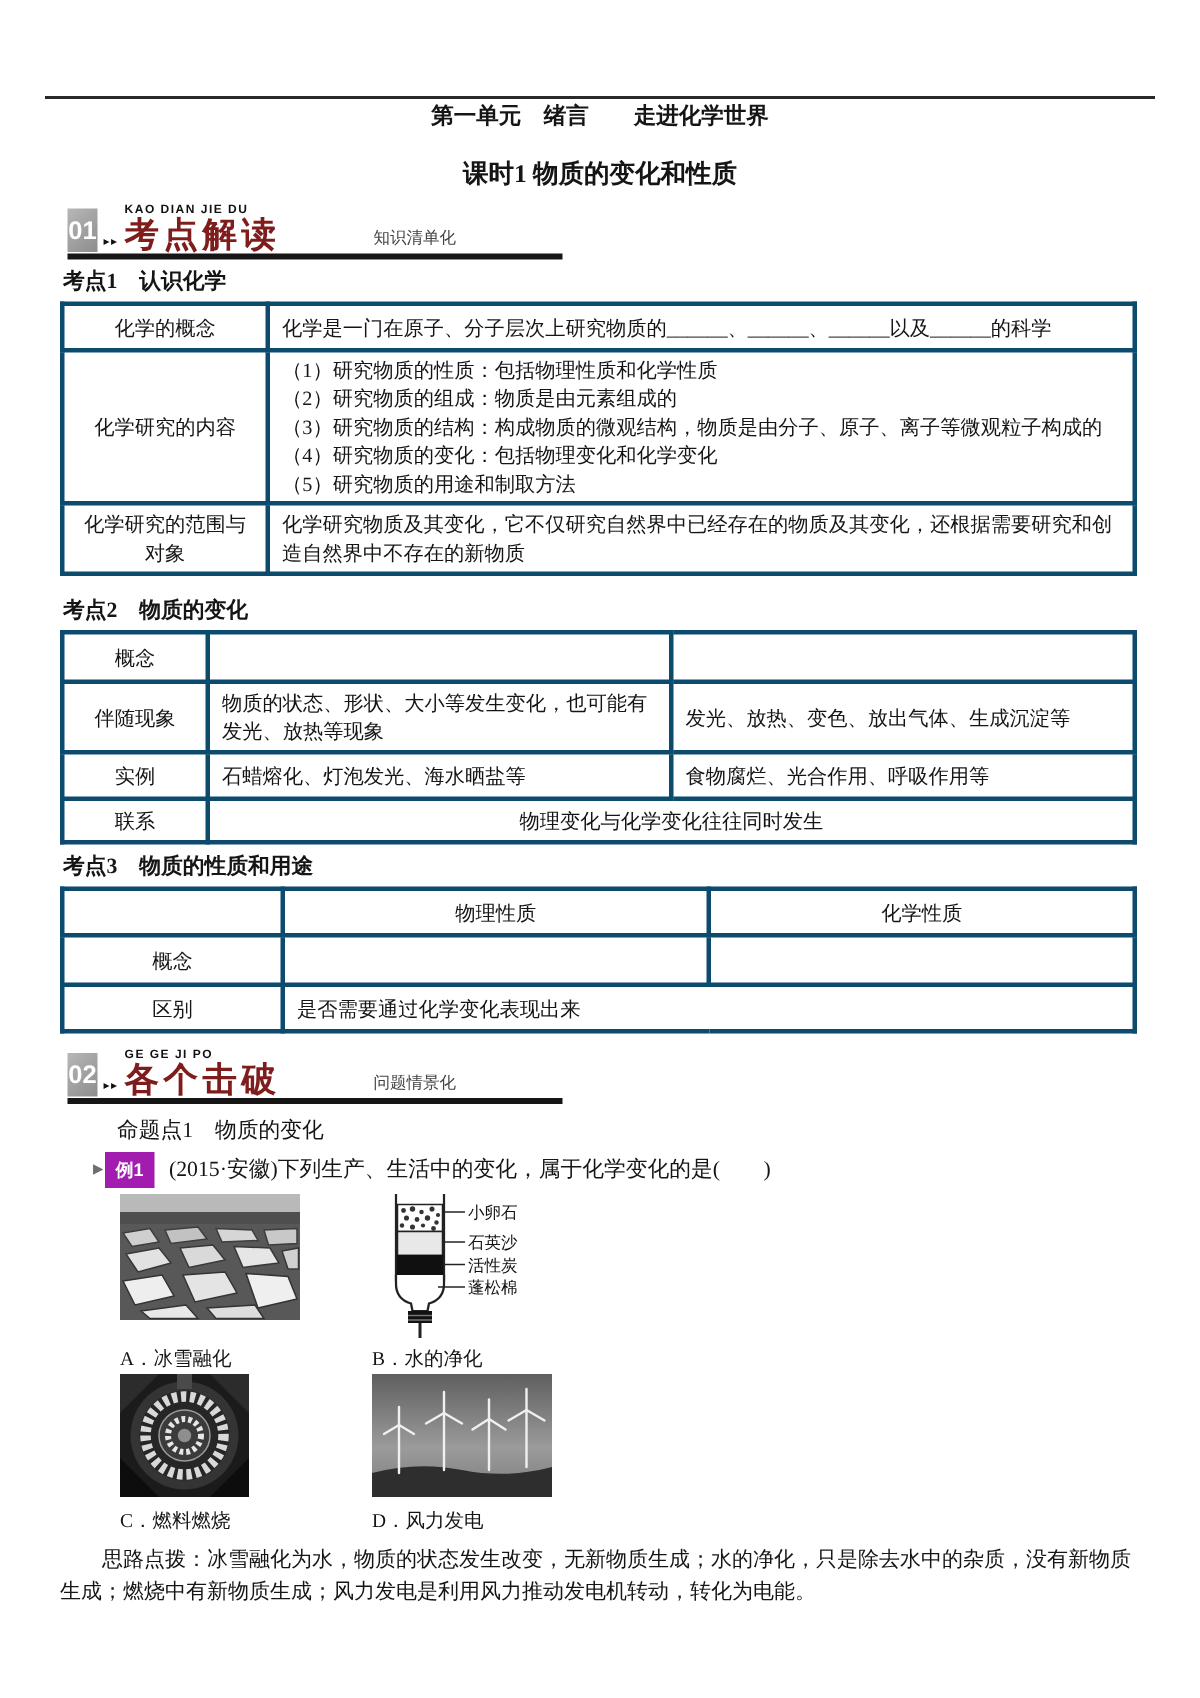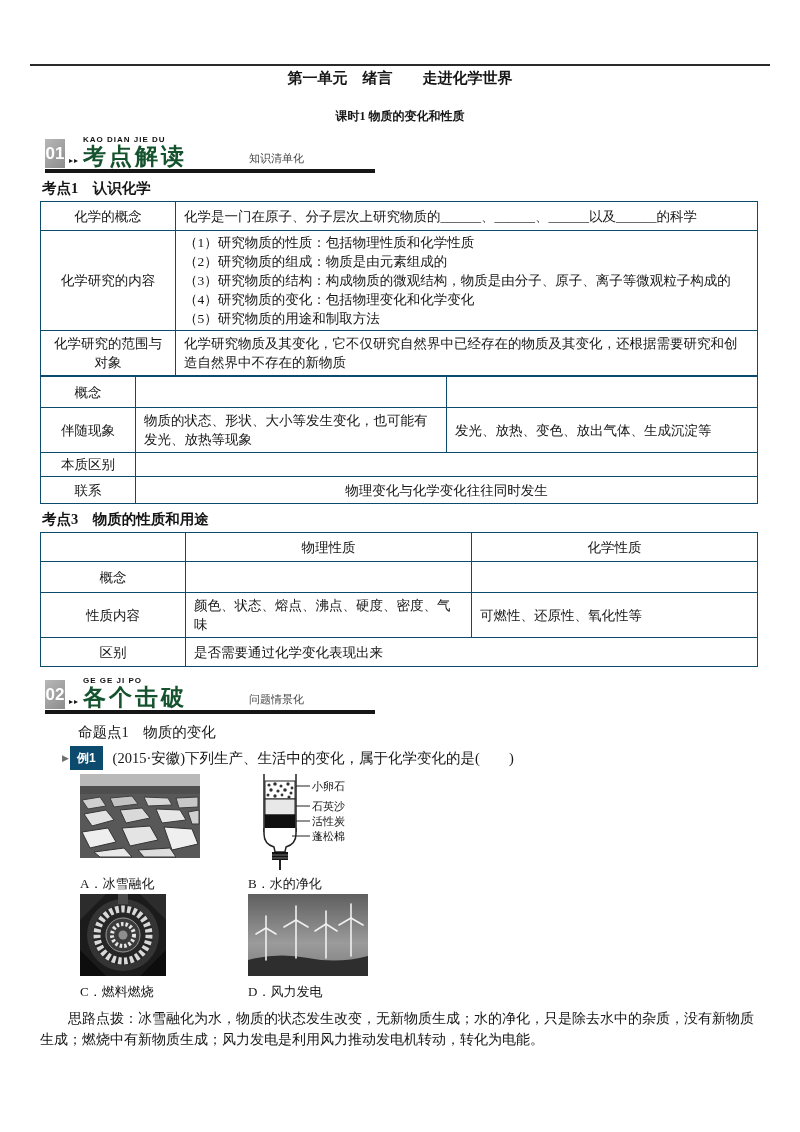--- a/index.html
+++ b/index.html
@@ -3,54 +3,54 @@
 <meta charset="utf-8">
 <style>
   html,body{margin:0;padding:0;background:#ffffff;}
   #page{
     position:relative;width:800px;height:1132px;margin:16px auto;background:#fff;
     font-family:"Liberation Serif","DejaVu Serif",serif;color:#151515;
     overflow:hidden;box-sizing:border-box;padding-top:48px;
   }
   .top-rule{height:2px;background:#2a2a2a;margin:0 30px;}
   .unit-title{text-align:center;font-weight:bold;font-size:15px;line-height:20px;margin-top:2px;}
-  .lesson-title{text-align:center;font-weight:bold;font-size:12px;line-height:20px;margin-top:18px;}
+  .lesson-title{text-align:center;font-weight:bold;font-size:17px;line-height:20px;margin-top:18px;}
 
   
   .sec-head{display:flex;align-items:flex-end;margin:6px 0 0 45px;height:36px;}
   .sec-badge{
     width:20px;height:29px;background:linear-gradient(135deg,#b7b7b7 0%,#8d8d8d 100%);
     color:#fff;font-family:"Liberation Sans","DejaVu Sans",sans-serif;font-weight:bold;
     font-size:17px;display:flex;align-items:center;justify-content:center;
   }
   .sec-arrows{font-size:8px;color:#111;letter-spacing:1px;margin:0 4px 3px 4px;font-family:"DejaVu Sans",sans-serif;}
   .sec-titles{display:flex;flex-direction:column;justify-content:flex-end;}
   .sec-pinyin{font-family:"Liberation Sans","DejaVu Sans",sans-serif;font-weight:bold;font-size:8px;letter-spacing:1px;color:#111;}
-  .sec-title{font-family:"Liberation Sans","DejaVu Sans",sans-serif;font-weight:bold;font-size:23px;line-height:24px;letter-spacing:3px;color:#14532d;}
+  .sec-title{font-family:"Liberation Sans","DejaVu Sans",sans-serif;font-weight:bold;font-size:23px;line-height:24px;letter-spacing:3px;color:#7f1d1d;}
   .sec-tagline{font-size:11px;color:#444;margin:0 0 2px 62px;}
   .sec-rule{height:4px;background:#161616;width:330px;margin-left:45px;margin-top:1px;}
 
   .kd-heading{font-weight:bold;font-size:14.5px;line-height:18px;margin:6px 0 4px 42px;}
   .kd-heading.mt{margin-top:14px;}
 
   table.kd{border-collapse:collapse;margin-left:40px;width:718px;font-size:13.5px;table-layout:fixed;}
-  table.kd td{border:1px solid #0c4a6e;padding:2px 8px;vertical-align:middle;line-height:19px;}
+  table.kd td{border:3px solid #0c4a6e;padding:2px 8px;vertical-align:middle;line-height:19px;}
   td.lab{text-align:center;padding:2px 2px;}
   table.kd .c-line{line-height:19px;}
   #t1 td.lab{width:118px;}
   #t2 td.lab, #t3 td.lab{width:78px;}
   #t3 td.lab{width:128px;}
   .h24{height:24px;} .h26{height:26px;} .h40{height:40px;} .h18{height:18px;} .h22{height:22px;}
   .center{text-align:center;}
 
   
   .mingti-head{font-size:14.5px;line-height:20px;margin:8px 0 0 78px;}
   .example-line{margin:4px 0 0 62px;font-size:14.5px;line-height:22px;display:flex;align-items:center;}
   .ex-marker{color:#6e6e6e;font-size:9px;margin-right:1px;font-family:"DejaVu Sans",sans-serif;}
-  .ex-badge{background:#0c4a6e;color:#fff;font-family:"Liberation Sans","DejaVu Sans",sans-serif;
+  .ex-badge{background:#a21caf;color:#fff;font-family:"Liberation Sans","DejaVu Sans",sans-serif;
     font-weight:bold;font-size:12px;padding:1px 7px;margin-right:10px;}
   .options-grid{display:grid;grid-template-columns:168px 168px;margin-left:80px;margin-top:4px;}
   .opt-cell{display:flex;flex-direction:column;}
   .img-box{height:98px;display:flex;align-items:flex-start;}
   .img-box.short{height:86px;align-items:flex-start;}
   .opt-label{font-size:13px;line-height:20px;margin-top:2px;}
   .para{font-size:14px;line-height:21px;margin:6px 40px 0 40px;text-indent:2em;}
   svg text{font-family:"Liberation Serif","DejaVu Serif",serif;}
 </style>
 </head>
@@ -90,60 +90,57 @@
         <div class="c-line">（5）研究物质的用途和制取方法</div>
       </td>
     </tr>
     <tr>
       <td class="lab h40">化学研究的范围与对象</td>
       <td>化学研究物质及其变化，它不仅研究自然界中已经存在的物质及其变化，还根据需要研究和创造自然界中不存在的新物质</td>
     </tr>
   </tbody>
     </table>
 
+  <div class="kd-heading mt">考点2　物质的变化</div>
   <table class="kd" id="t2">
     <tbody>
     <tr>
       <td class="lab h26">概念</td>
       <td></td>
       <td></td>
     </tr>
     <tr>
       <td class="lab h40">伴随现象</td>
       <td>物质的状态、形状、大小等发生变化，也可能有发光、放热等现象</td>
       <td>发光、放热、变色、放出气体、生成沉淀等</td>
     </tr>
     <tr>
-      <td class="lab h18">本质区别</td>
-      <td colspan="2"></td>
+      <td class="lab h24">实例</td>
+      <td>石蜡熔化、灯泡发光、海水晒盐等</td>
+      <td>食物腐烂、光合作用、呼吸作用等</td>
     </tr>
     <tr>
       <td class="lab h22">联系</td>
       <td colspan="2" class="center">物理变化与化学变化往往同时发生</td>
     </tr>
   </tbody>
     </table>
 
   <div class="kd-heading">考点3　物质的性质和用途</div>
   <table class="kd" id="t3">
     <tbody>
         <tr>
       <td class="lab h24"></td>
       <td class="center">物理性质</td>
       <td class="center">化学性质</td>
     </tr>
     <tr>
       <td class="lab h26">概念</td>
       <td></td>
       <td></td>
-    </tr>
-    <tr>
-      <td class="lab h40">性质内容</td>
-      <td>颜色、状态、熔点、沸点、硬度、密度、气味</td>
-      <td>可燃性、还原性、氧化性等</td>
     </tr>
     <tr>
       <td class="lab h24">区别</td>
       <td colspan="2">是否需要通过化学变化表现出来</td>
     </tr>
   </tbody>
     </table>
 
   <div class="sec-head">
     <div class="sec-badge">02</div>

